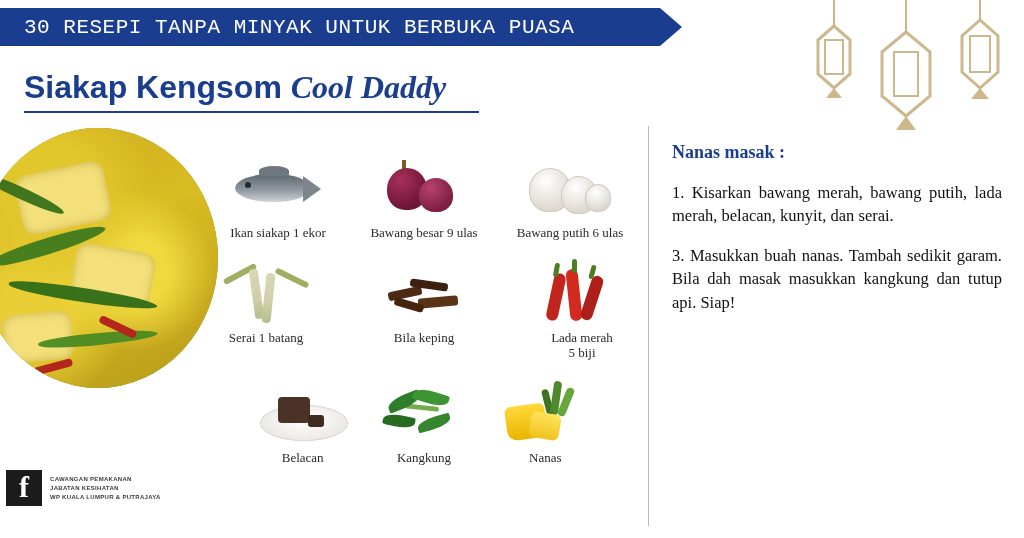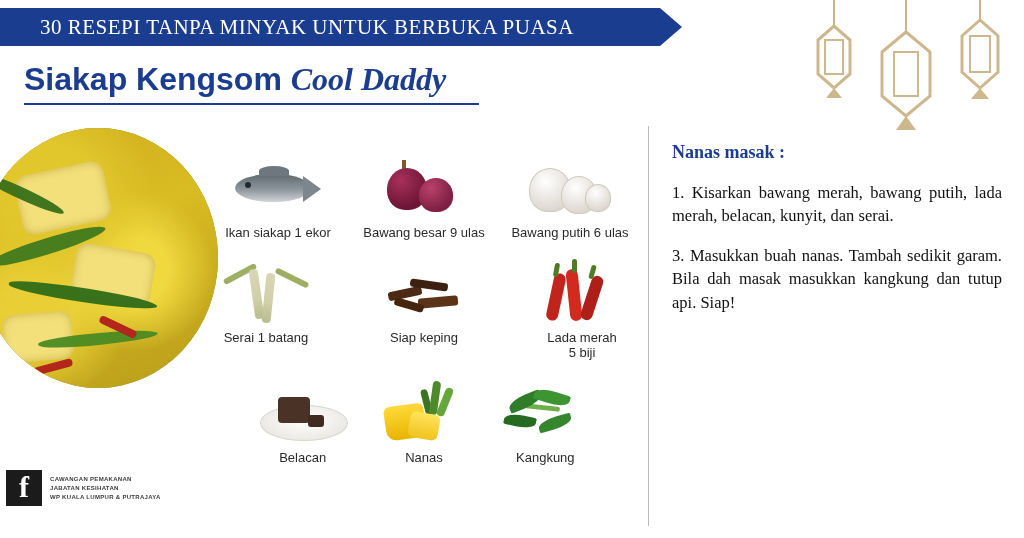--- a/index.html
+++ b/index.html
@@ -21,24 +21,24 @@
     left: 0;
     top: 8px;
     height: 38px;
     width: 660px;
     background: #1b3d8f;
     display: flex;
     align-items: center;
   }
   .banner-text {
     color: #ffffff;
-    font-family: Liberation Serif, serif;
+    font-family: Liberation Mono, monospace;
     font-size: 21px;
     letter-spacing: 0.5px;
-    padding-left: 40px;
+    padding-left: 24px;
     white-space: nowrap;
   }
   .banner-arrow {
     position: absolute;
     left: 660px;
     top: 8px;
     width: 0;
     height: 0;
     border-top: 19px solid transparent;
     border-bottom: 19px solid transparent;
@@ -52,20 +52,21 @@
     top: 62px;
     width: 620px;
   }
   .title {
     font-family: "Liberation Sans", sans-serif;
     font-weight: bold;
     font-size: 32px;
     color: #1b3d8f;
     line-height: 1.1;
     white-space: nowrap;
+    margin-top: 8px;
   }
   .title .ital {
     font-style: italic;
     font-family: "Liberation Serif", serif;
     font-weight: bold;
   }
   .title-rule {
     margin-top: 6px;
     border-bottom: 2px solid #1b3d8f;
     width: 455px;
@@ -189,21 +190,21 @@
     width: 128px;
     text-align: center;
   }
   .ing .art {
     height: 72px;
     position: relative;
     margin: 0 auto 4px auto;
     width: 110px;
   }
   .ing .cap {
-    font-family: Liberation Sans, sans-serif;
+    font-family: Liberation Serif, serif;
     font-size: 13px;
     color: #2a2a2a;
     line-height: 1.15;
   }
 
   
   .fish-body {
     position: absolute; left: 12px; top: 24px; width: 74px; height: 28px;
     background: linear-gradient(180deg,#5e6870 0%, #8d969c 55%, #cfd4d7 100%);
     border-radius: 50% 45% 45% 50%;
@@ -420,21 +421,21 @@
     </div>
     <div class="ing" style="width:104px">
       <div class="art">
         <div class="asam-pile">
           <div class="asam a1"></div>
             <div class="asam a2"></div>
             <div class="asam a3"></div>
             <div class="asam a4"></div>
         </div>
       </div>
-      <div class="cap">Siap keping</div>
+      <div class="cap">Bila keping</div>
     </div>
     <div class="ing" style="width:104px">
       <div class="art">
         <div class="chili-stick p1"></div>
           <div class="chili-stick p2"></div>
           <div class="chili-stick p3"></div>
         <div class="chili-stem q1"></div>
           <div class="chili-stem q2"></div>
           <div class="chili-stem q3"></div>
       </div>
@@ -447,38 +448,38 @@
     <div class="ing">
       <div class="art">
         <div class="plate"></div>
           <div class="belacan-block"></div>
           <div class="belacan-bit"></div>
       </div>
       <div class="cap">Belacan</div>
     </div>
     <div class="ing">
       <div class="art">
+        <div class="kangkung-stem"></div>
+        <div class="kangkung-leaf k1"></div>
+          <div class="kangkung-leaf k2"></div>
+        <div class="kangkung-leaf k3"></div>
+          <div class="kangkung-leaf k4"></div>
+      </div>
+      <div class="cap">Kangkung</div>
+    </div>
+    <div class="ing">
+      <div class="art">
         <div class="pine-crown3"></div>
           <div class="pine-crown"></div>
           <div class="pine-crown2"></div>
         <div class="pine-flesh"></div>
           <div class="pine-flesh2"></div>
       </div>
       <div class="cap">Nanas</div>
     </div>
-    <div class="ing">
-      <div class="art">
-        <div class="kangkung-stem"></div>
-        <div class="kangkung-leaf k1"></div>
-          <div class="kangkung-leaf k2"></div>
-        <div class="kangkung-leaf k3"></div>
-          <div class="kangkung-leaf k4"></div>
-      </div>
-      <div class="cap">Kangkung</div>
-    </div>
   </div>
 
 </div>
 
 <div class="instructions">
   <div class="instr-title">Nanas masak :</div>
   <div class="instr-step">1. Kisarkan bawang merah, bawang putih, lada merah, belacan, kunyit, dan serai.</div>
   <div class="instr-step">3. Masukkan buah nanas. Tambah sedikit garam. Bila dah masak masukkan kangkung dan tutup api. Siap!</div>
 </div>
 

